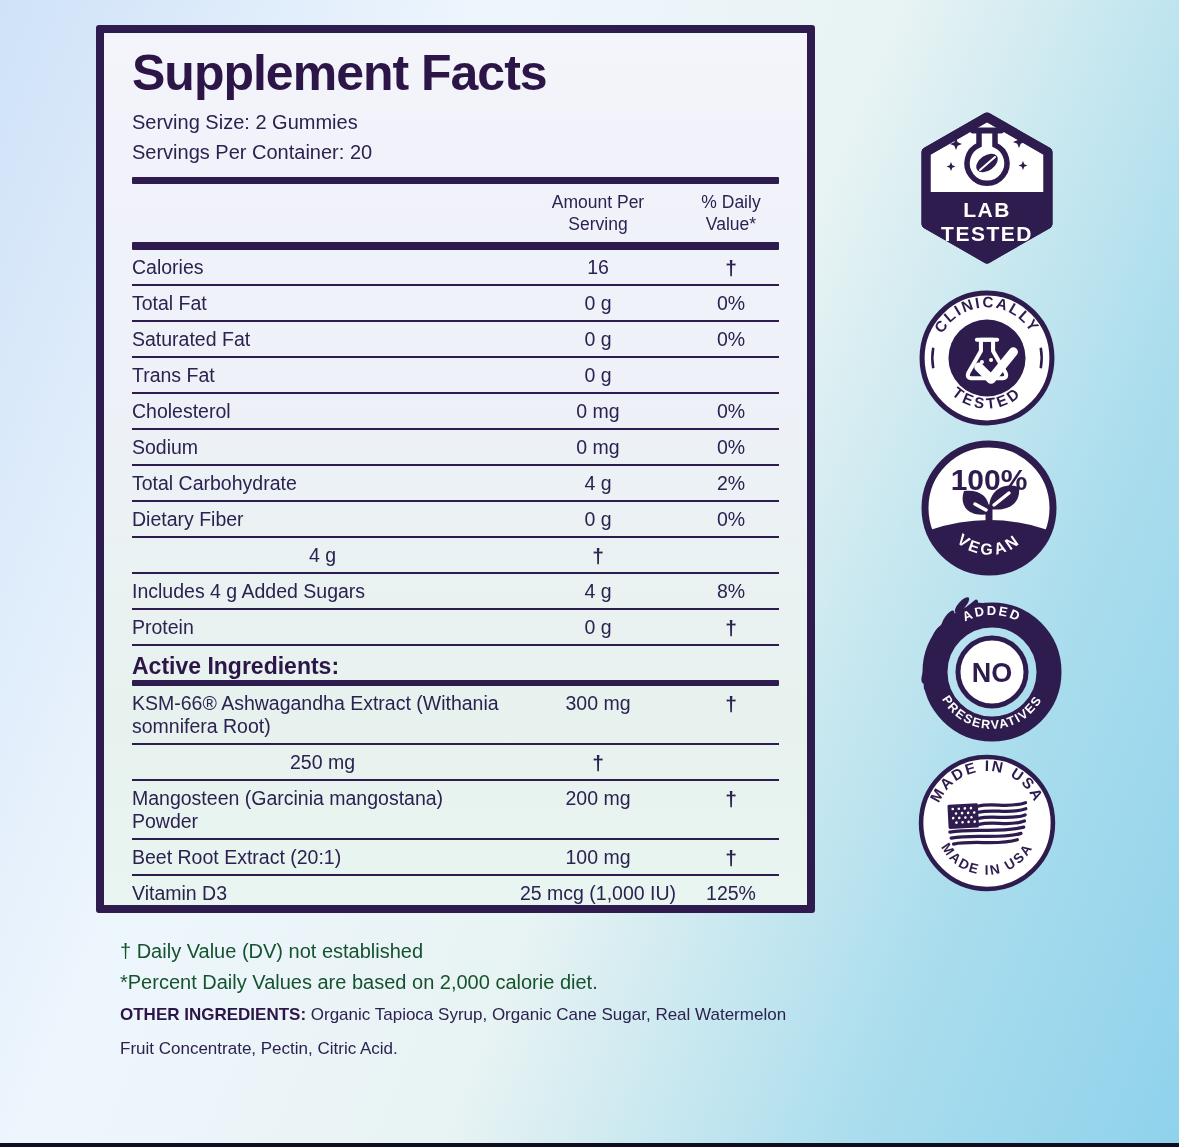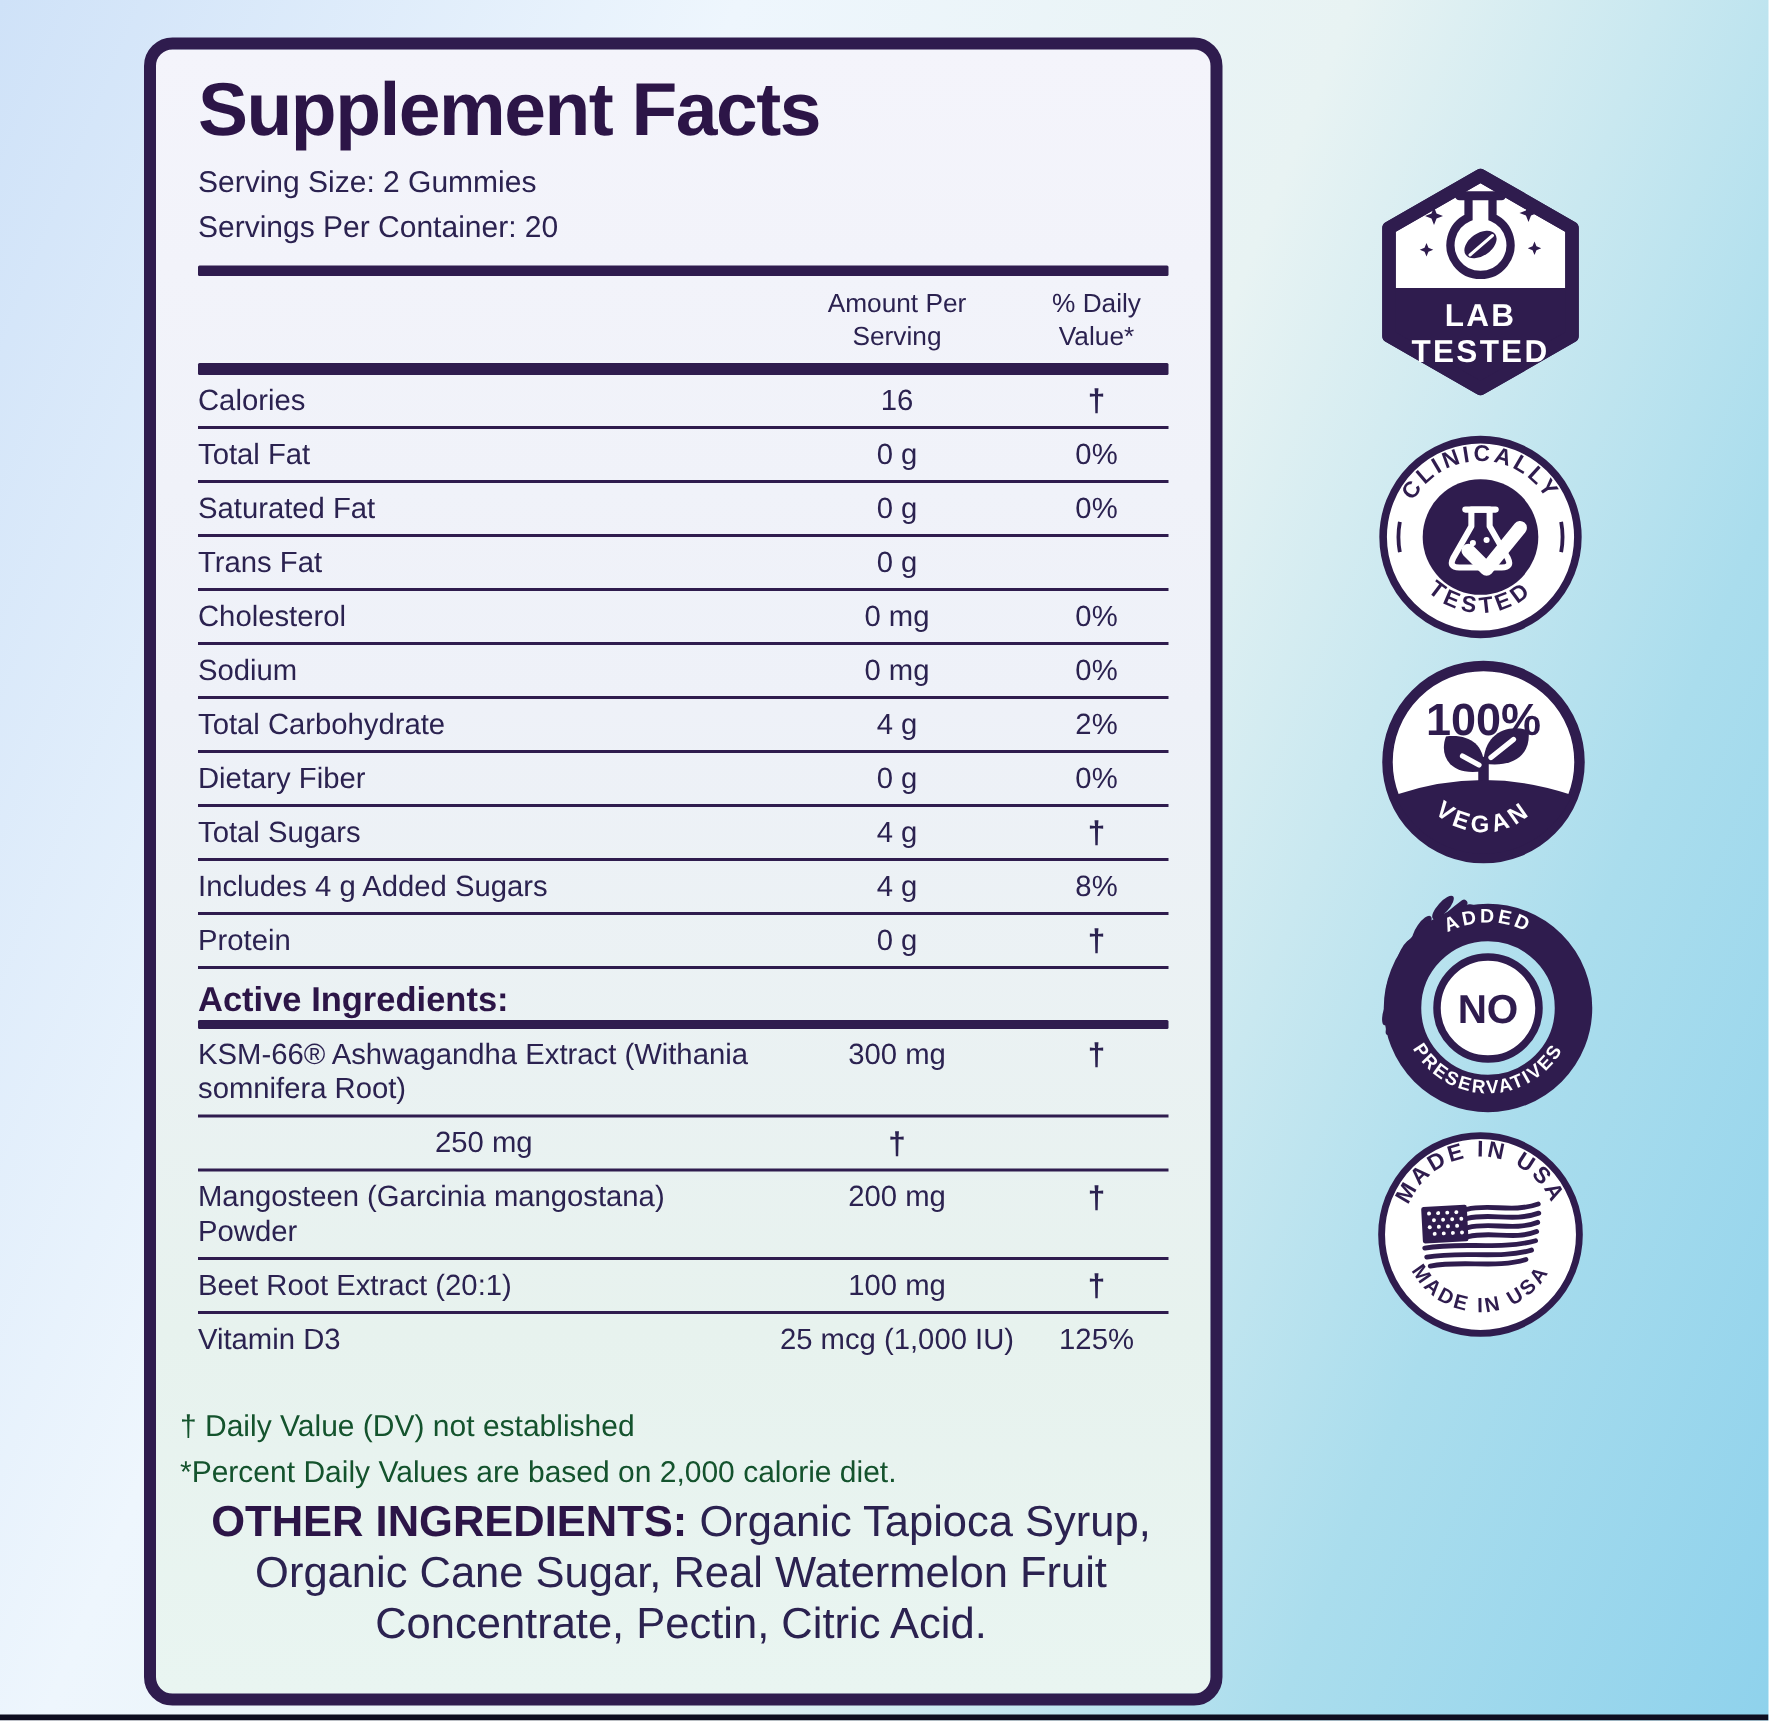--- a/index.html
+++ b/index.html
@@ -6,43 +6,43 @@
   body{
     width:1179px;height:1147px;overflow:hidden;
     font-family:"Liberation Sans","DejaVu Sans",sans-serif;
     background:linear-gradient(112deg,#cfe2f8 0%,#eef6fd 30%,#e8f3f3 55%,#aadded 80%,#8fd2ec 100%);
     position:relative;color:#2b2250;
   }
   .bottom-strip{position:absolute;left:0;bottom:0;width:100%;height:4px;background:#0e0e20;}
 
   
   .panel{
-    position:absolute;left:96px;top:25px;width:719px;height:1112px;box-sizing:border-box;
-    border:8px solid #2f1c4e;border-radius:19px;
+    position:absolute;left:96px;top:25px;width:719px;height:888px;box-sizing:border-box;
+    border:8px solid #2f1c4e;border-radius:3px;
     background:linear-gradient(180deg,#f4f4fb 0%,#eef1f8 40%,#e7f2ee 78%,#e9f5f1 100%);
     padding:16px 28px 0 28px;overflow:hidden;
   }
   .sf-title{font-size:50px;line-height:48px;font-weight:800;letter-spacing:-1px;color:#2c1547;margin:0;}
   .serving-block{margin-top:10px;font-size:20px;line-height:30px;color:#2b2250;}
   .bar{background:#2f1c4e;border-radius:1px;}
   .bar-1{height:7px;margin-top:10px;}
   .bar-2{height:8px;}
   .bar-3{height:6px;}
   .grid-row{display:grid;grid-template-columns:1fr 170px 96px;align-items:start;}
   .hdr-row{padding:7px 0 7px 0;font-size:17.5px;line-height:22px;}
   .hdr-cell{text-align:center;}
   .row{padding:5.5px 0;border-bottom:2px solid #2f1c4e;font-size:19.5px;line-height:23px;}
   .row.last{border-bottom:none;}
   .cell-amt,.cell-dv{text-align:center;}
   .cell-dv.dagger{font-weight:700;font-size:21px;}
   .active-hdr{font-size:23px;font-weight:700;color:#2c1547;padding:7px 0 0 0;}
 
   
   .footnotes{position:absolute;left:120px;top:936px;font-size:20px;line-height:31px;color:#14532d;}
-  .other-ing{position:absolute;left:120px;top:998px;width:668px;font-size:29px;line-height:34px;color:#2b2250;text-align:center;}
+  .other-ing{position:absolute;left:120px;top:998px;width:668px;font-size:17px;line-height:34px;color:#2b2250;}
   .other-ing b{color:#2c1547;font-weight:800;}
 
   
   .badge{position:absolute;}
   .badge svg{display:block;}
   svg text{font-family:"Liberation Sans","DejaVu Sans",sans-serif;}
 </style>
 </head>
 <body>
 
@@ -103,21 +103,20 @@
     <span>Total Carbohydrate</span>
     <span class="cell-amt">4 g</span>
     <span class="cell-dv">2%</span>
   </div>
   <div class="grid-row row">
     <span>Dietary Fiber</span>
     <span class="cell-amt">0 g</span>
     <span class="cell-dv">0%</span>
   </div>
   <div class="grid-row row">
-    <span>Total Sugars</span>
     <span class="cell-amt">4 g</span>
     <span class="cell-dv dagger">†</span>
   </div>
   <div class="grid-row row">
     <span>Includes 4 g Added Sugars</span>
     <span class="cell-amt">4 g</span>
     <span class="cell-dv">8%</span>
   </div>
   <div class="grid-row row">
     <span>Protein</span>

